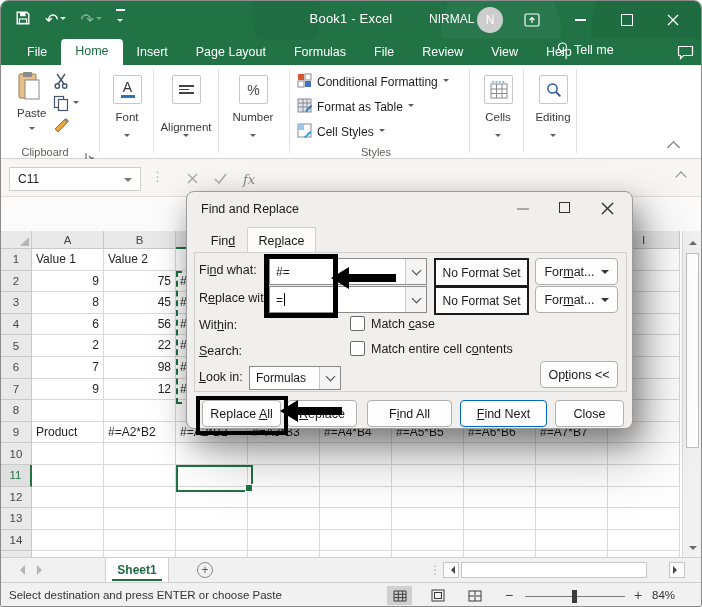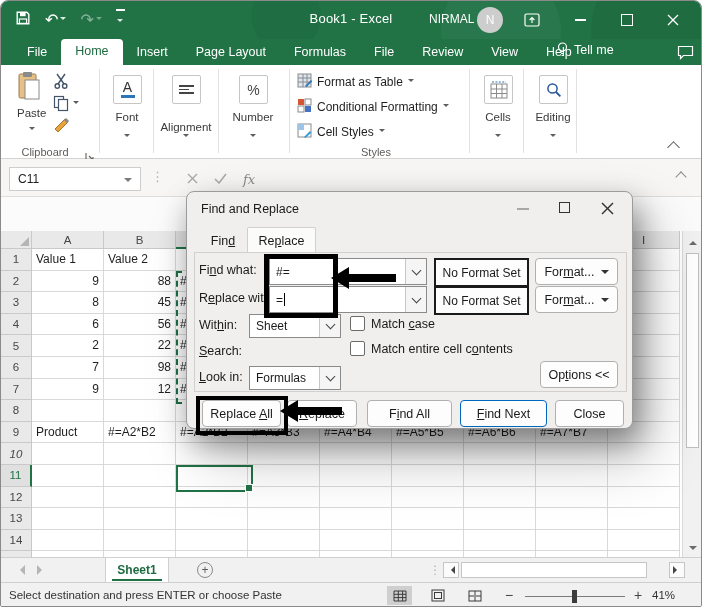--- a/index.html
+++ b/index.html
@@ -248,35 +248,35 @@
           <span style="font-size:14px;color:#444;">%</span>
         </div>
     </div>
     <div class="abs blabel" style="left:224px;top:46px;width:56px;">Number</div>
     <div class="abs" style="left:249px;top:61px;"><span class="chev-s"></span></div>
     <div class="abs rsep" style="left:288px;"></div>
 
     <div id="styles-items" class="abs" style="left:296px;top:8px;">
         <div class="styles-row" style="margin-bottom: 7px;">
           <span><svg width="15" height="15" viewBox="0 0 15 15">
-              <rect x="1" y="1" width="13" height="13" fill="#dce6f1" stroke="#8a8a8a"></rect>
-              <path d="M1 5h13 M1 9h13 M6 1v13 M10 1v13" stroke="#8a8a8a"></path>
-              <path d="M8 13 14 7l1.4 1.4L9.4 14z" fill="#2e75b6"></path>
-            </svg></span>
-          <span>Format as Table</span>
-          <span class="chev-s"></span>
-        </div>
-        <div class="styles-row" style="margin-bottom: 7px;">
-          <span><svg width="15" height="15" viewBox="0 0 15 15">
               <rect x="1" y="1" width="6" height="6" fill="#d65532"></rect>
               <rect x="8" y="8" width="6" height="6" fill="#4472c4"></rect>
               <rect x="1" y="8" width="6" height="6" fill="none" stroke="#8a8a8a"></rect>
               <rect x="8" y="1" width="6" height="6" fill="none" stroke="#8a8a8a"></rect>
             </svg></span>
           <span>Conditional Formatting</span>
+          <span class="chev-s"></span>
+        </div>
+        <div class="styles-row" style="margin-bottom: 7px;">
+          <span><svg width="15" height="15" viewBox="0 0 15 15">
+              <rect x="1" y="1" width="13" height="13" fill="#dce6f1" stroke="#8a8a8a"></rect>
+              <path d="M1 5h13 M1 9h13 M6 1v13 M10 1v13" stroke="#8a8a8a"></path>
+              <path d="M8 13 14 7l1.4 1.4L9.4 14z" fill="#2e75b6"></path>
+            </svg></span>
+          <span>Format as Table</span>
           <span class="chev-s"></span>
         </div>
         <div class="styles-row" style="margin-bottom: 7px;">
           <span><svg width="15" height="15" viewBox="0 0 15 15">
               <rect x="1" y="1" width="13" height="13" fill="#fff" stroke="#8a8a8a"></rect>
               <rect x="1" y="1" width="6" height="6" fill="#9dc3e6"></rect>
               <path d="M7 14 13 8l1.4 1.4L8.4 15z" fill="#2e9bd6"></path>
             </svg></span>
           <span>Cell Styles</span>
           <span class="chev-s"></span>
@@ -354,21 +354,21 @@
       <div class="cell" style="left: 103px; top: 18px; width: 72px; height: 21.6px;">Value 2</div>
       <div class="cell" style="left: 175px; top: 18px; width: 72px; height: 21.6px;"></div>
       <div class="cell" style="left: 247px; top: 18px; width: 72px; height: 21.6px;"></div>
       <div class="cell" style="left: 319px; top: 18px; width: 72px; height: 21.6px;"></div>
       <div class="cell" style="left: 391px; top: 18px; width: 72px; height: 21.6px;"></div>
       <div class="cell" style="left: 463px; top: 18px; width: 72px; height: 21.6px;"></div>
       <div class="cell" style="left: 535px; top: 18px; width: 72px; height: 21.6px;"></div>
       <div class="cell" style="left: 607px; top: 18px; width: 72px; height: 21.6px;"></div>
       <div class="rowhead" style="left: 0px; top: 39.6px; width: 31px; height: 21.6px;">2</div>
       <div class="cell num" style="left: 31px; top: 39.6px; width: 72px; height: 21.6px;">9</div>
-      <div class="cell num" style="left: 103px; top: 39.6px; width: 72px; height: 21.6px;">88</div>
+      <div class="cell num" style="left: 103px; top: 39.6px; width: 72px; height: 21.6px;">75</div>
       <div class="cell" style="left: 175px; top: 39.6px; width: 72px; height: 21.6px;">#=A2*B2</div>
       <div class="cell" style="left: 247px; top: 39.6px; width: 72px; height: 21.6px;"></div>
       <div class="cell" style="left: 319px; top: 39.6px; width: 72px; height: 21.6px;"></div>
       <div class="cell" style="left: 391px; top: 39.6px; width: 72px; height: 21.6px;"></div>
       <div class="cell" style="left: 463px; top: 39.6px; width: 72px; height: 21.6px;"></div>
       <div class="cell" style="left: 535px; top: 39.6px; width: 72px; height: 21.6px;"></div>
       <div class="cell" style="left: 607px; top: 39.6px; width: 72px; height: 21.6px;"></div>
       <div class="rowhead" style="left: 0px; top: 61.2px; width: 31px; height: 21.6px;">3</div>
       <div class="cell num" style="left: 31px; top: 61.2px; width: 72px; height: 21.6px;">8</div>
       <div class="cell num" style="left: 103px; top: 61.2px; width: 72px; height: 21.6px;">45</div>
@@ -432,21 +432,21 @@
       <div class="rowhead" style="left: 0px; top: 190.8px; width: 31px; height: 21.6px;">9</div>
       <div class="cell" style="left: 31px; top: 190.8px; width: 72px; height: 21.6px;">Product</div>
       <div class="cell" style="left: 103px; top: 190.8px; width: 72px; height: 21.6px;">#=A2*B2</div>
       <div class="cell" style="left: 175px; top: 190.8px; width: 72px; height: 21.6px;">#=A2*B2</div>
       <div class="cell" style="left: 247px; top: 190.8px; width: 72px; height: 21.6px;">#=A3*B3</div>
       <div class="cell" style="left: 319px; top: 190.8px; width: 72px; height: 21.6px;">#=A4*B4</div>
       <div class="cell" style="left: 391px; top: 190.8px; width: 72px; height: 21.6px;">#=A5*B5</div>
       <div class="cell" style="left: 463px; top: 190.8px; width: 72px; height: 21.6px;">#=A6*B6</div>
       <div class="cell" style="left: 535px; top: 190.8px; width: 72px; height: 21.6px;">#=A7*B7</div>
       <div class="cell" style="left: 607px; top: 190.8px; width: 72px; height: 21.6px;"></div>
-      <div class="rowhead" style="left: 0px; top: 212.4px; width: 31px; height: 21.6px; font-style: italic;">10</div>
+      <div class="rowhead" style="left: 0px; top: 212.4px; width: 31px; height: 21.6px;">10</div>
       <div class="cell" style="left: 31px; top: 212.4px; width: 72px; height: 21.6px;"></div>
       <div class="cell" style="left: 103px; top: 212.4px; width: 72px; height: 21.6px;"></div>
       <div class="cell" style="left: 175px; top: 212.4px; width: 72px; height: 21.6px;"></div>
       <div class="cell" style="left: 247px; top: 212.4px; width: 72px; height: 21.6px;"></div>
       <div class="cell" style="left: 319px; top: 212.4px; width: 72px; height: 21.6px;"></div>
       <div class="cell" style="left: 391px; top: 212.4px; width: 72px; height: 21.6px;"></div>
       <div class="cell" style="left: 463px; top: 212.4px; width: 72px; height: 21.6px;"></div>
       <div class="cell" style="left: 535px; top: 212.4px; width: 72px; height: 21.6px;"></div>
       <div class="cell" style="left: 607px; top: 212.4px; width: 72px; height: 21.6px;"></div>
       <div class="rowhead" style="left: 0px; top: 234px; width: 31px; height: 21.6px; color: rgb(33, 115, 70); border-right: 2px solid rgb(33, 115, 70); background: rgb(224, 224, 224);">11</div>
@@ -553,26 +553,20 @@
     <div class="dbtn" style="left:348px;top:66px;width:81px;height:25px;">
         <span>For<u>m</u>at...</span>
         <span class="fmt-tri"></span>
       </div>
     <div class="dbtn" style="left:348px;top:94px;width:81px;height:25px;">
         <span>For<u>m</u>at...</span>
         <span class="fmt-tri"></span>
       </div>
 
     <div class="dlabel" style="left:12px;top:126px;">Wit<u>h</u>in:</div>
-    <div class="combo" style="left:62px;top:122px;width:90px;height:22px;">
-      <span class="combo-val">Sheet</span>
-      <span class="combo-btn">
-          <i class="vchev"></i>
-        </span>
-    </div>
     <div class="dlabel" style="left:12px;top:152px;"><u>S</u>earch:</div>
     <div class="dlabel" style="left:12px;top:178px;"><u>L</u>ook in:</div>
     <div class="combo" style="left:62px;top:174px;width:90px;height:22px;">
       <span class="combo-val">Formulas</span>
       <span class="combo-btn">
           <i class="vchev"></i>
         </span>
     </div>
 
     <span class="cb" style="left:163px;top:124px;"></span>
@@ -646,16 +640,16 @@
     <div class="abs viewicon" style="left:461px;">
       <svg width="14" height="12" viewBox="0 0 14 12">
           <rect x="1" y="1" width="12" height="10" fill="none" stroke="#3b3b3b"></rect>
           <path d="M7 1v4 M7 7v4 M1 6h12" stroke="#3b3b3b"></path>
         </svg>
     </div>
     <div class="abs zoom-sym" style="left:504px;">−</div>
     <div class="abs zoom-line" style="left:524px;width:100px;"></div>
     <div class="abs zoom-thumb" style="left:571px;"></div>
     <div class="abs zoom-sym" style="left:633px;">+</div>
-    <div class="abs zoom-pct" style="left:651px;">41%</div>
+    <div class="abs zoom-pct" style="left:651px;">84%</div>
   </div>
 
 </div>
 
 </body></html>

